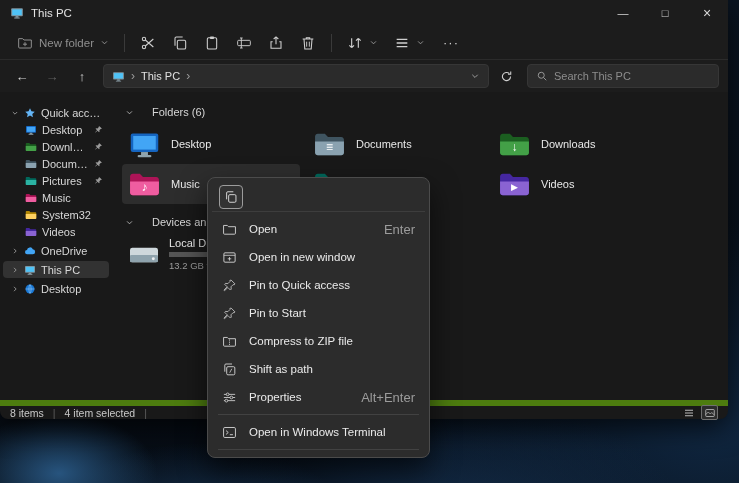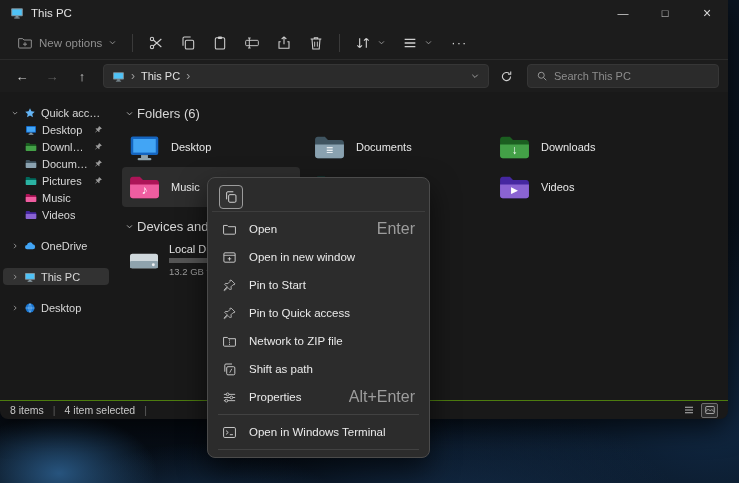--- a/index.html
+++ b/index.html
@@ -64,64 +64,64 @@
   .winbody { flex:1; display:flex; min-height:0; }
 
   
   .sidebar { width:112px; flex:none; padding-top:12px; }
   .side-row { height:17px; display:flex; align-items:center; gap:5px; padding:0 6px 0 8px; margin:0 3px; border-radius:4px; color:#d8d8d8; font-size:11px; white-space:nowrap; }
   .side-row .chev { width:8px; height:8px; color:#a8a8a8; flex:none; }
   .side-row .mi { width:12px; height:12px; flex:none; }
   .side-row.child { padding-left:22px; }
   .side-row .pin { margin-left:auto; width:9px; height:9px; color:#9a9a9a; flex:none; }
   .side-row.selected { background:#323232; }
-  .side-row.toplevel { margin-top:14px; }
+  .side-row.toplevel { margin-top:2px; }
   .side-label { overflow:hidden; text-overflow:ellipsis; }
 
   
   .content { flex:1; padding:14px 0 0 10px; position:relative; min-width:0; }
-  .sec-head { display:flex; align-items:center; gap:3px; font-size:13px; color:#d6d6d6; margin-left:3px; }
+  .sec-head { display:flex; align-items:center; gap:18px; font-size:11px; color:#d6d6d6; margin-left:3px; }
   .sec-head .chev { width:9px; height:9px; color:#b5b5b5; }
   .tiles { display:grid; grid-template-columns:repeat(3,185px); margin-top:6px; }
   .tile { width:178px; height:40px; display:flex; align-items:center; gap:10px; padding-left:6px; border-radius:4px; font-size:11px; color:#e8e8e8; }
   .tile.selected { background:rgba(255,255,255,.09); }
   .tile-ic { position:relative; width:33px; height:33px; flex:none; }
   .tile-ic svg { width:33px; height:33px; }
   .tile-ic .glyph { position:absolute; left:50%; top:58%; transform:translate(-50%,-50%); color:#fff; font-size:12px; font-weight:bold; line-height:1; }
   .tile-ic .glyph.small { font-size:9px; }
 
   .devices { margin-top:12px; }
   .drive-tile { display:flex; gap:9px; margin-top:9px; padding-left:6px; align-items:flex-start; width:178px; }
   .drive-tile .tile-ic { width:32px; height:32px; margin-top:2px; }
   .drive-tile .tile-ic svg { width:32px; height:32px; }
   .drive-info { display:flex; flex-direction:column; gap:3px; }
   .drive-name { font-size:11px; color:#e8e8e8; }
   .drive-bar { width:76px; height:5px; background:#555; }
   .drive-fill { width:80%; height:100%; background:#2f7fd6; }
   .drive-free { font-size:9.5px; color:#9c9c9c; }
 
   
-  .statusbar { height:19px; flex:none; border-top:1px solid #4d7c0f; display:flex; align-items:center; padding:0 10px; gap:9px; font-size:10.5px; color:#c9c9c9; }
+  .statusbar { height:19px; flex:none; border-top:6px solid #4d7c0f; display:flex; align-items:center; padding:0 10px; gap:9px; font-size:10.5px; color:#c9c9c9; }
   .sb-div { color:#5d5d5d; }
   .sb-right { margin-left:auto; display:flex; gap:4px; align-items:center; }
   .sb-ic { width:17px; height:15px; display:flex; align-items:center; justify-content:center; color:#c2c2c2; }
   .sb-ic svg { width:12px; height:12px; }
   .sb-ic.active { border:1px solid #6f6f6f; background:#2c2c2c; border-radius:2px; }
 
   
   .context-menu { position:absolute; left:207px; top:177px; width:223px; background:#2c2c2c;
     border:1px solid #4b4b4b; border-radius:8px; padding:4px; z-index:10;
     box-shadow:0 12px 28px rgba(0,0,0,.6); }
   .cm-iconrow { height:30px; display:flex; align-items:center; padding:0 7px; border-bottom:1px solid #3d3d3d; margin-bottom:3px; }
   .cm-iconbtn { width:24px; height:24px; border:1px solid #9c9c9c; border-radius:4px; display:flex; align-items:center; justify-content:center; color:#dedede; background:#333; }
   .cm-iconbtn svg { width:14px; height:14px; }
   .cm-item { height:28px; display:flex; align-items:center; gap:12px; padding:0 10px; border-radius:4px; font-size:11.5px; color:#eaeaea; }
   .cm-item svg { width:15px; height:15px; color:#cfcfcf; flex:none; }
   .cm-item.noicon { padding-left:37px; }
-  .cm-short { margin-left:auto; font-size:16px; color:#9c9c9c; }
+  .cm-short { margin-left:auto; font-size:13px; color:#9c9c9c; }
   .cm-sep { height:1px; background:#424242; margin:3px 6px; }
 
   
   .c-yellow   { --fb:#b28704; --ff:#fdd061; }
   .c-doc      { --fb:#3f5460; --ff:#8aa2b0; }
   .c-down     { --fb:#1b5e20; --ff:#43a047; }
   .c-music    { --fb:#ad1457; --ff:#ef5da0; }
   .c-pics     { --fb:#00695c; --ff:#2bb3a3; }
   .c-vids     { --fb:#4527a0; --ff:#8a63d2; }
   .c-pc       { --mf:#7d939e; --ms:#4fc3f7; }
@@ -261,21 +261,21 @@
         <div class="wc">□</div>
         <div class="wc close">×</div>
       </div>
     </div>
 
     <div class="toolbar">
       <div class="tb-btn dim">
         <svg class="ic">
             <use href="#s-folderplus"></use>
           </svg>
-        <span class="tb-label">New options</span>
+        <span class="tb-label">New folder</span>
         <svg class="ic chev8">
             <use href="#s-chevd"></use>
           </svg>
       </div>
       <div class="tb-sep"></div>
       <div class="tb-btn">
           <svg class="ic">
             <use href="#s-cut"></use>
           </svg>
         </div>
@@ -398,20 +398,26 @@
           <span class="side-label">Pictures</span>
           <svg class="ic pin">
               <use href="#s-pinfill"></use>
             </svg>
         </div>
         <div class="side-row child">
           <svg class="ic mi c-music">
               <use href="#s-folder"></use>
             </svg>
           <span class="side-label">Music</span>
+        </div>
+        <div class="side-row child">
+          <svg class="ic mi c-yellow">
+              <use href="#s-folder"></use>
+            </svg>
+          <span class="side-label">System32</span>
         </div>
         <div class="side-row child">
           <svg class="ic mi c-vids">
               <use href="#s-folder"></use>
             </svg>
           <span class="side-label">Videos</span>
         </div>
         <div class="side-row toplevel">
           <svg class="ic chev">
               <use href="#s-chevr"></use>
@@ -568,33 +574,33 @@
     <div class="cm-item">
       <svg class="ic">
           <use href="#s-newwin"></use>
         </svg>
       <span>Open in new window</span>
     </div>
     <div class="cm-item">
       <svg class="ic">
           <use href="#s-pinline"></use>
         </svg>
+      <span>Pin to Quick access</span>
+    </div>
+    <div class="cm-item">
+      <svg class="ic">
+          <use href="#s-pinline"></use>
+        </svg>
       <span>Pin to Start</span>
     </div>
     <div class="cm-item">
       <svg class="ic">
-          <use href="#s-pinline"></use>
-        </svg>
-      <span>Pin to Quick access</span>
-    </div>
-    <div class="cm-item">
-      <svg class="ic">
           <use href="#s-zip"></use>
         </svg>
-      <span>Network to ZIP file</span>
+      <span>Compress to ZIP file</span>
     </div>
     <div class="cm-item">
       <svg class="ic">
           <use href="#s-copypath"></use>
         </svg>
       <span>Shift as path</span>
     </div>
     <div class="cm-item">
       <svg class="ic">
           <use href="#s-props"></use>

